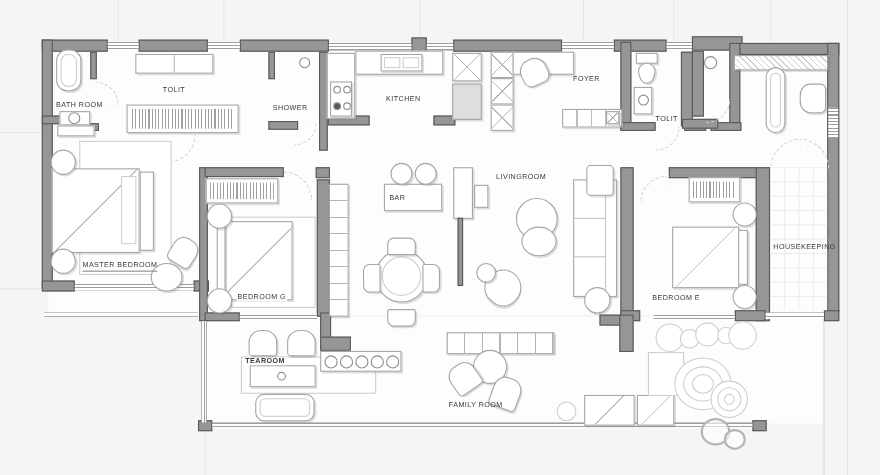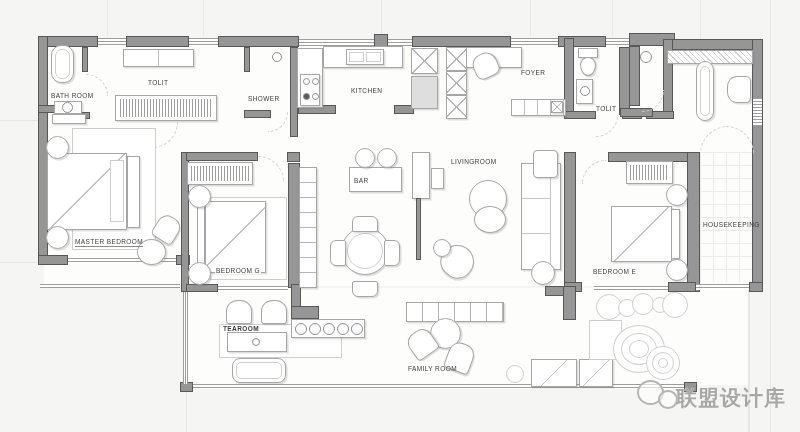--- a/index.html
+++ b/index.html
@@ -282,15 +282,14 @@
   <div class="lbl" style="left:451px;top:158px">LIVINGROOM</div>
   <div class="lbl lblbox" style="left:592px;top:268px">BEDROOM E</div>
   <div class="lbl" style="left:703px;top:221px">HOUSEKEEPING</div>
   <div class="lbl lblbox" style="left:222px;top:325px;font-weight:bold">TEAROOM</div>
   <div class="lbl" style="left:408px;top:365px">FAMILY ROOM</div>
 
   <div style="position:absolute;left:637px;top:378px;width:160px;height:36px">
     <div class="bub" style="left:0;top:2px;width:27px;height:25px"></div>
     <div class="bub" style="left:21px;top:12px;width:20px;height:19px"></div>
   </div>
-  <div class="wm-text" style="left:676px;top:384px">联盟设计库</div>
 
 </div>
 
 </body></html>

